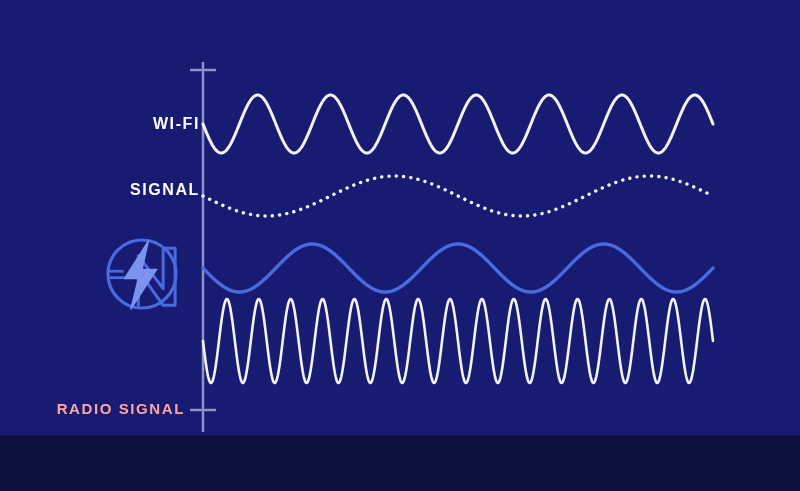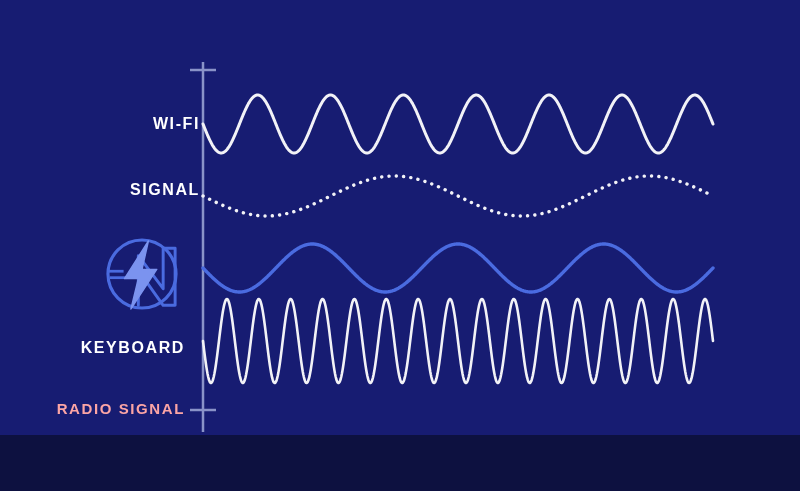--- a/index.html
+++ b/index.html
@@ -94,17 +94,16 @@
 
     <path d="M46 84 L46 30 L73 66 L73 22 L86 22 L86 84 L73 84 L46 46 L46 84 Z" fill="none" stroke="#4a6be0" stroke-width="3.2" stroke-linejoin="round"></path>
 
     <path d="M57 14 L31 55 L46 55 L38 88 L66 45 L50 45 Z" fill="#7b93ef" stroke="#7b93ef" stroke-width="1.6" stroke-linejoin="round"></path>
   </svg>
 
   <div class="row-label label-wifi">WI-FI</div>
 
   <div class="row-label label-headset">SIGNAL</div>
 
-  <div class="row-label label-keyboard">KEYBOARD</div>
 
   <div class="row-label label-radio">RADIO SIGNAL</div>
 
 </div>
 
 </body></html>

